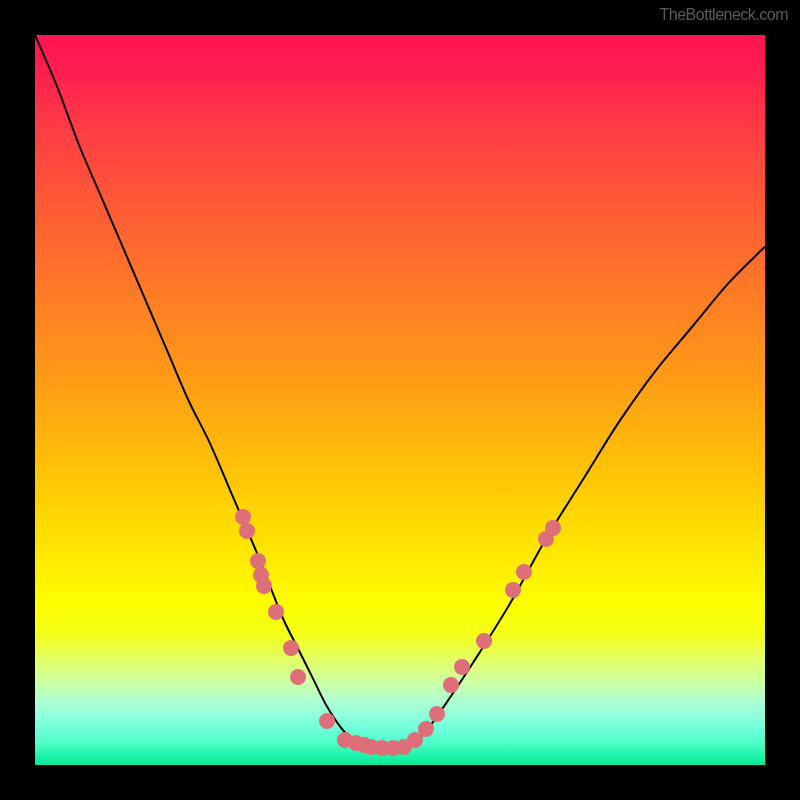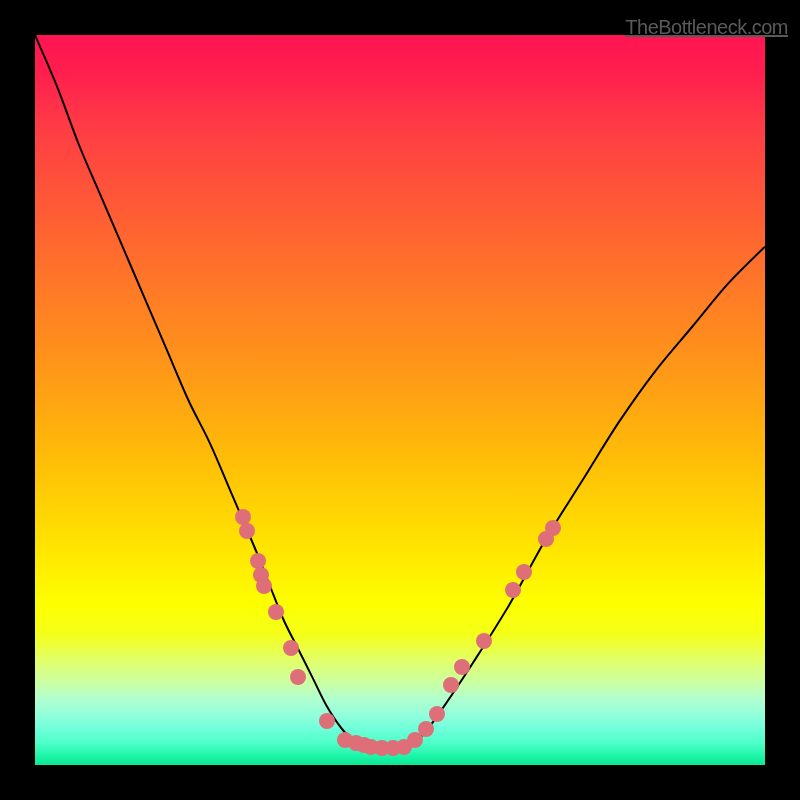--- a/index.html
+++ b/index.html
@@ -1,17 +1,17 @@
 <!DOCTYPE html>
 <html><head>
   <meta charset="utf-8">
   <style>
     * { margin: 0; padding: 0; box-sizing: border-box; }
     body { width: 800px; height: 800px; background: #000; position: relative; font-family: Arial, sans-serif; overflow: hidden; }
-    .watermark { position: absolute; top: 16px; right: 12px; color: #5a5a5a; font-size: 20px; font-weight: 500; z-index: 10; letter-spacing: -0.5px; text-decoration: underline; }
+    .watermark { position: absolute; top: 6px; right: 12px; color: #5a5a5a; font-size: 16px; font-weight: 500; z-index: 10; letter-spacing: -0.5px; }
     .plot-area { position: absolute; left: 35px; top: 35px; width: 730px; height: 730px; }
     .gradient-bg { position: absolute; inset: 0; background: linear-gradient(to bottom,
       #ff1452 0%,
       #ff1e4e 5%,
       #ff3a46 12%,
       #ff5638 22%,
       #ff7728 34%,
       #ff9818 46%,
       #ffbd08 58%,
       #ffe400 70%,

